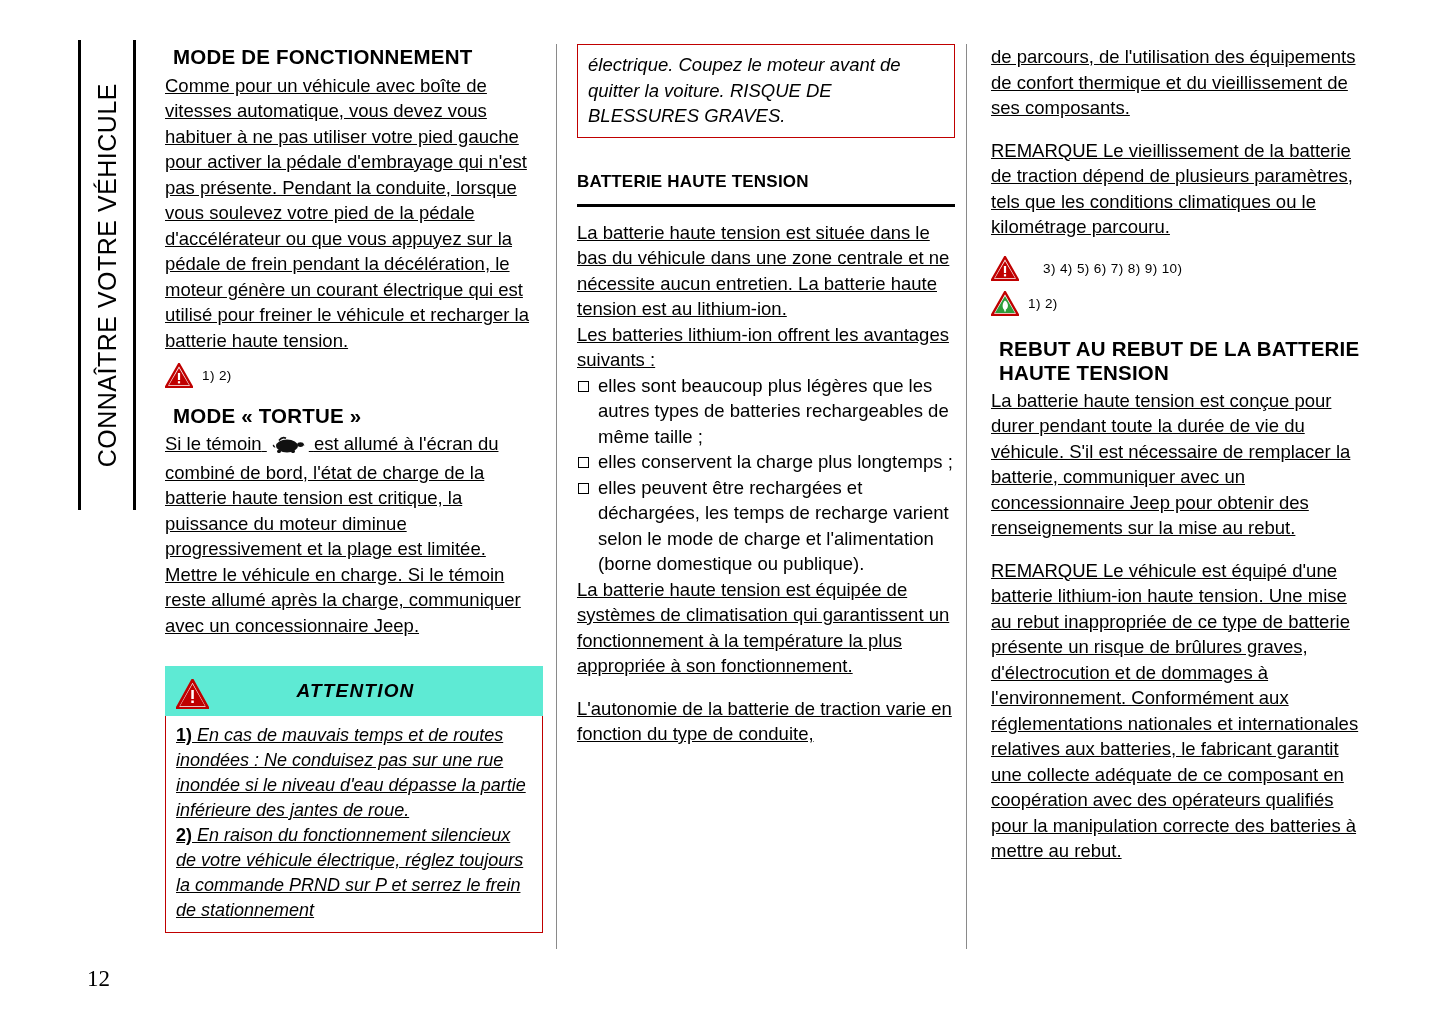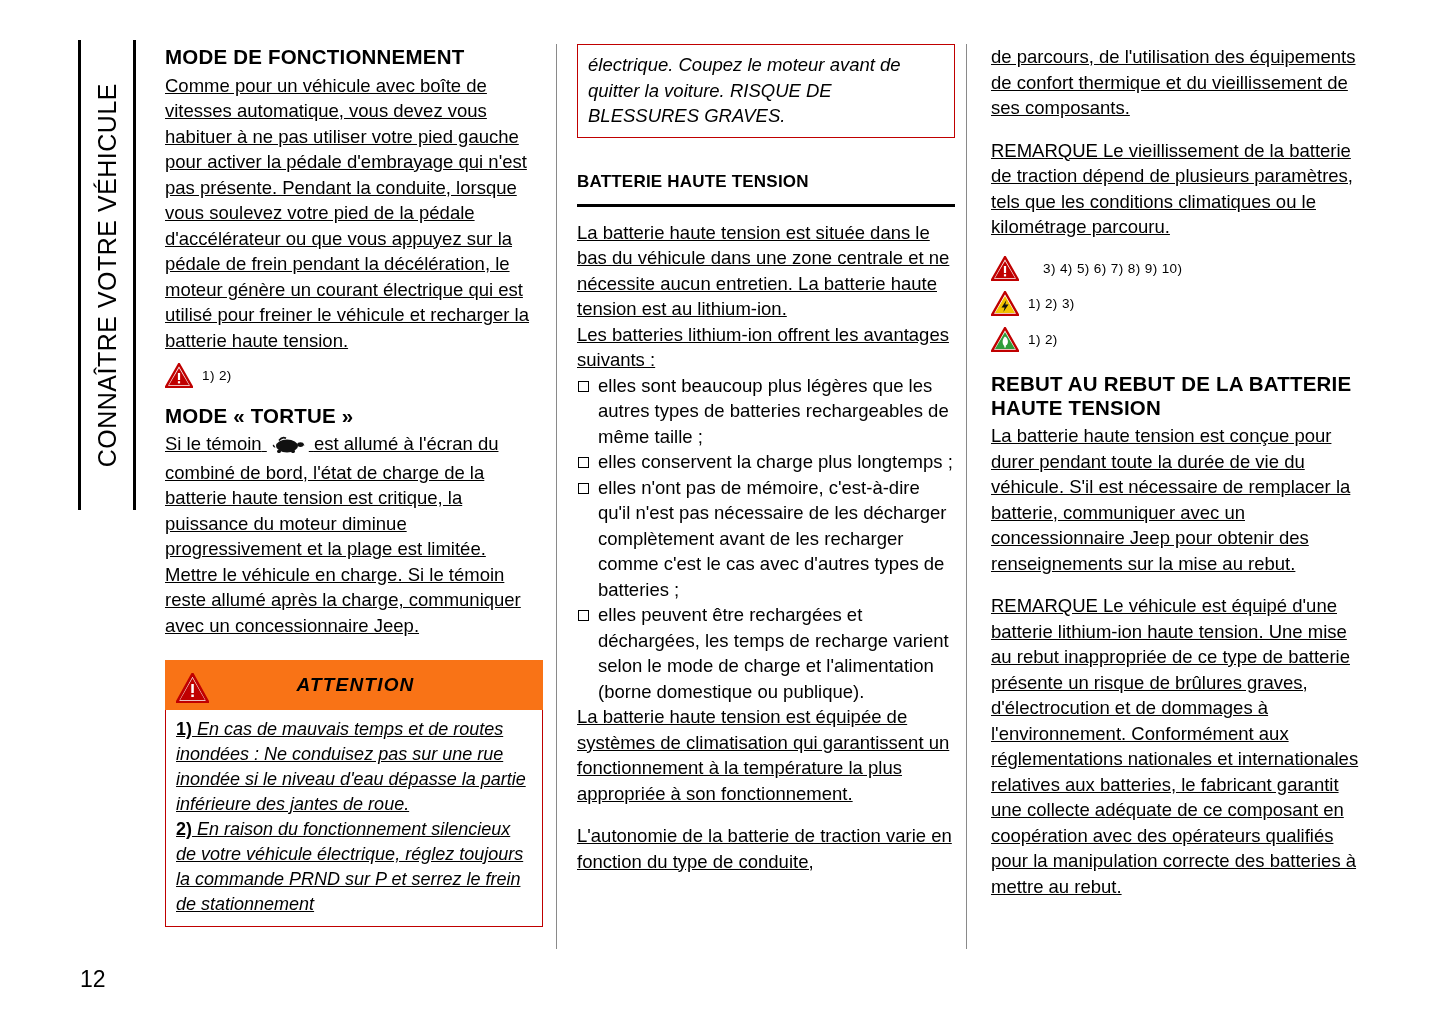--- a/index.html
+++ b/index.html
@@ -62,21 +62,21 @@
     width: 0;
     border-left: 1px solid #8a8a8a;
     height: 905px;
   }
   .div1 { left: 556px; }
   .div2 { left: 966px; }
 
   h2.heading {
     font-size: 20.5px;
     font-weight: bold;
-    margin: 0 0 3px 0;
+    margin: 0 0 3px 8px;
     letter-spacing: 0.2px;
     font-family: "Liberation Sans", sans-serif;
   }
   h2.bigheading {
     font-size: 17px;
     font-weight: bold;
     margin: 0;
     line-height: 33px;
     letter-spacing: 0.2px;
     border-bottom: 3px solid #000;
@@ -117,22 +117,22 @@
   .tri {
     position: relative;
     width: 28px;
     height: 25px;
     flex: 0 0 auto;
   }
   .tri svg { display: block; }
 
   
   .attention-header {
-    margin-top: 22px;
-    background: #f97316;
+    margin-top: 28px;
+    background: #5eead4;
     height: 50px;
     display: flex;
     align-items: center;
     position: relative;
   }
   .attention-header .tri-big {
     margin-left: 11px;
   }
   .attention-title {
     flex: 1;
@@ -164,24 +164,24 @@
   }
 
   .turtle-icon {
     display: inline-block;
     vertical-align: -3px;
     margin: 0 4px;
   }
 
   .page-number {
     position: absolute;
-    left: 80px;
+    left: 87px;
     top: 966px;
     font-size: 23px;
-    font-family: Liberation Sans, sans-serif;
+    font-family: Liberation Serif, serif;
   }
 </style>
 </head>
 <body>
 
 <div class="page">
 
   <div class="side-tab">
     <div class="side-tab-label">CONNAÎTRE VOTRE VÉHICULE</div>
   </div>
@@ -256,21 +256,20 @@
     <div class="bullet-line">
       <span class="bullet-box"></span>
       <span>elles sont beaucoup plus légères que les autres types de batteries rechargeables de même taille ;</span>
     </div>
     <div class="bullet-line">
       <span class="bullet-box"></span>
       <span>elles conservent la charge plus longtemps ;</span>
     </div>
     <div class="bullet-line">
       <span class="bullet-box"></span>
-      <span>elles n'ont pas de mémoire, c'est-à-dire qu'il n'est pas nécessaire de les décharger complètement avant de les recharger comme c'est le cas avec d'autres types de batteries ;</span>
     </div>
     <div class="bullet-line">
       <span class="bullet-box"></span>
       <span>elles peuvent être rechargées et déchargées, les temps de recharge varient selon le mode de charge et l'alimentation (borne domestique ou publique).</span>
     </div>
 
     <p>La batterie haute tension est équipée de systèmes de climatisation qui garantissent un fonctionnement à la température la plus appropriée à son fonctionnement.</p>
     <p class="spaced">L'autonomie de la batterie de traction varie en fonction du type de conduite,</p>
   </div>
 
@@ -283,30 +282,20 @@
         <svg width="28" height="25" viewBox="0 0 28 25">
           <polygon points="14,1 27,24 1,24" fill="#ffffff" stroke="#c00000" stroke-width="2.4" stroke-linejoin="round"></polygon>
           <polygon points="14,5 24,22 4,22" fill="#c00000"></polygon>
           <rect x="12.9" y="10" width="2.2" height="7" fill="#ffffff"></rect>
           <rect x="12.9" y="18.2" width="2.2" height="2.2" fill="#ffffff"></rect>
         </svg>
       </span>
       <span class="refs">3) 4) 5) 6) 7) 8) 9) 10)</span>
     </div>
 
-    <div class="icon-row">
-      <span class="tri">
-        <svg width="28" height="25" viewBox="0 0 28 25">
-          <polygon points="14,1 27,24 1,24" fill="#ffffff" stroke="#c00000" stroke-width="2.4" stroke-linejoin="round"></polygon>
-          <polygon points="14,5 24,22 4,22" fill="#f2c200"></polygon>
-          <path d="M15.5 9 L10.5 16.5 L13.6 16.5 L12.4 21 L17.5 13.5 L14.3 13.5 Z" fill="#111111"></path>
-        </svg>
-      </span>
-      <span class="refs">1) 2) 3)</span>
-    </div>
 
     <div class="icon-row">
       <span class="tri">
         <svg width="28" height="25" viewBox="0 0 28 25">
           <polygon points="14,1 27,24 1,24" fill="#ffffff" stroke="#c00000" stroke-width="2.4" stroke-linejoin="round"></polygon>
           <polygon points="14,5 24,22 4,22" fill="#2e9c3a"></polygon>
           <path d="M14 9.5 C11 12, 11 17, 13.3 19 L13.3 20.5 L14.8 20.5 L14.8 18.5 C17.6 17.5, 18 12, 14 9.5 Z" fill="#ffffff"></path>
         </svg>
       </span>
       <span class="refs">1) 2)</span>

